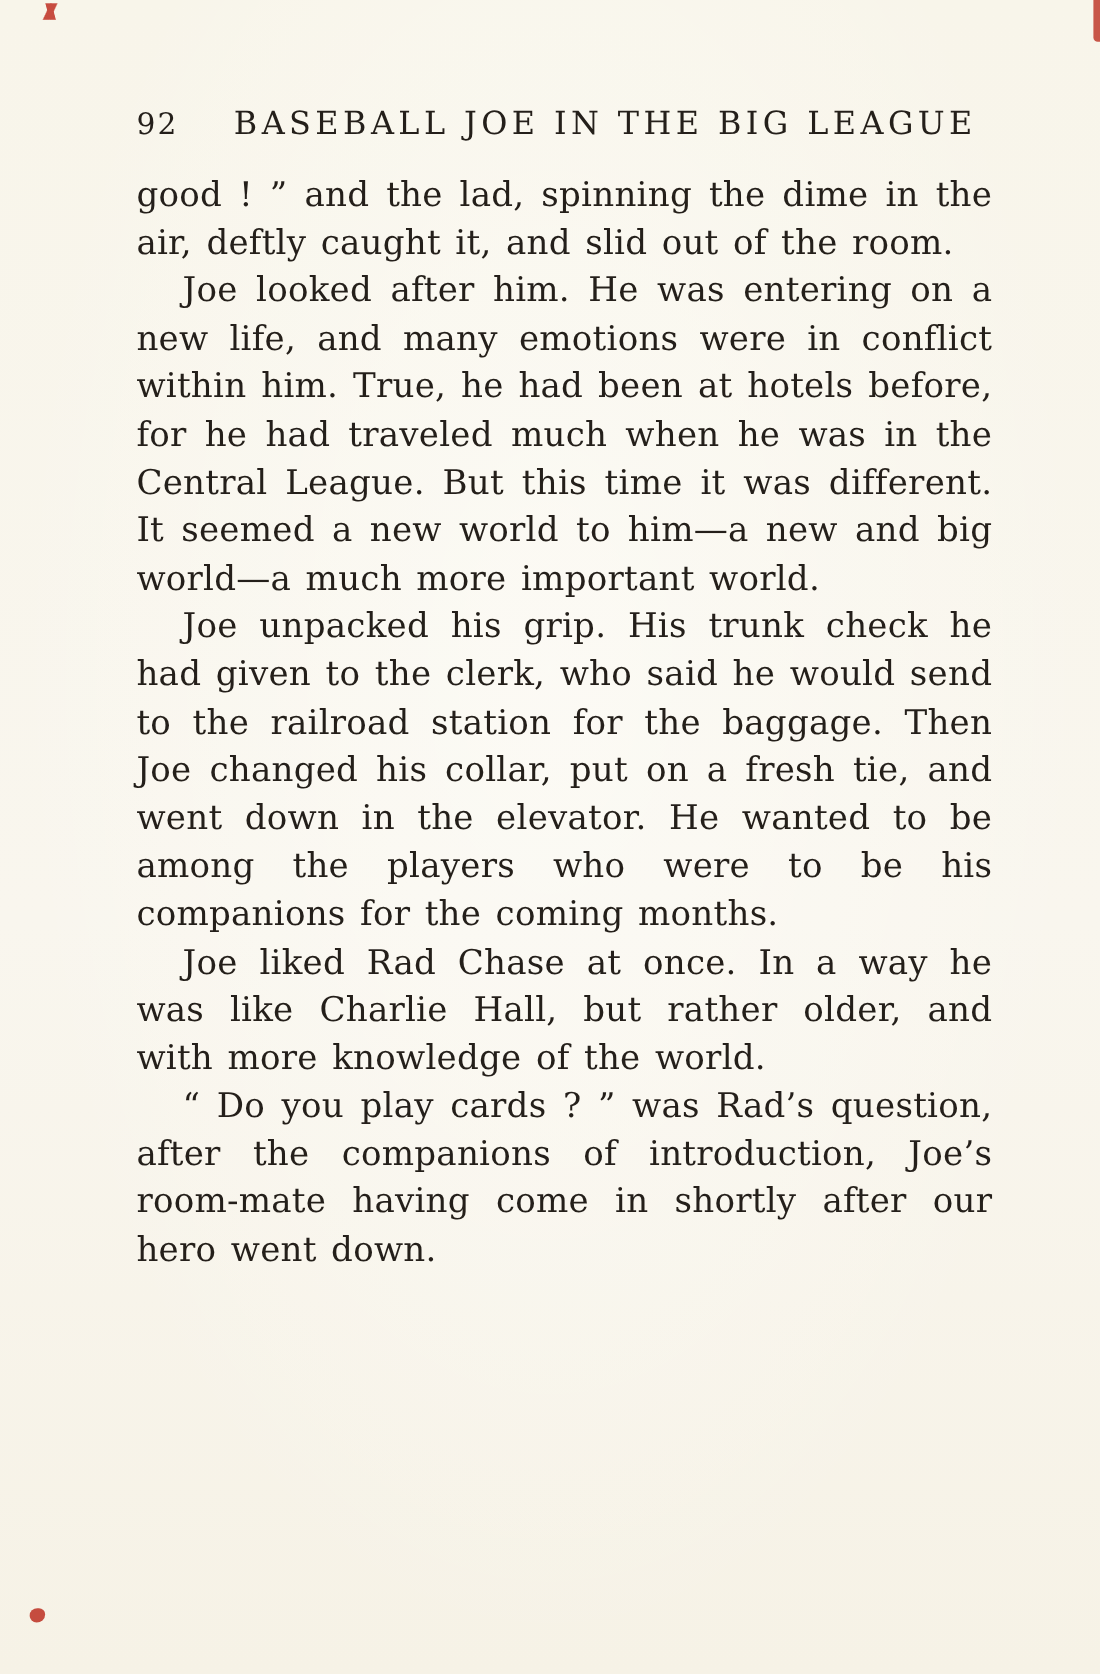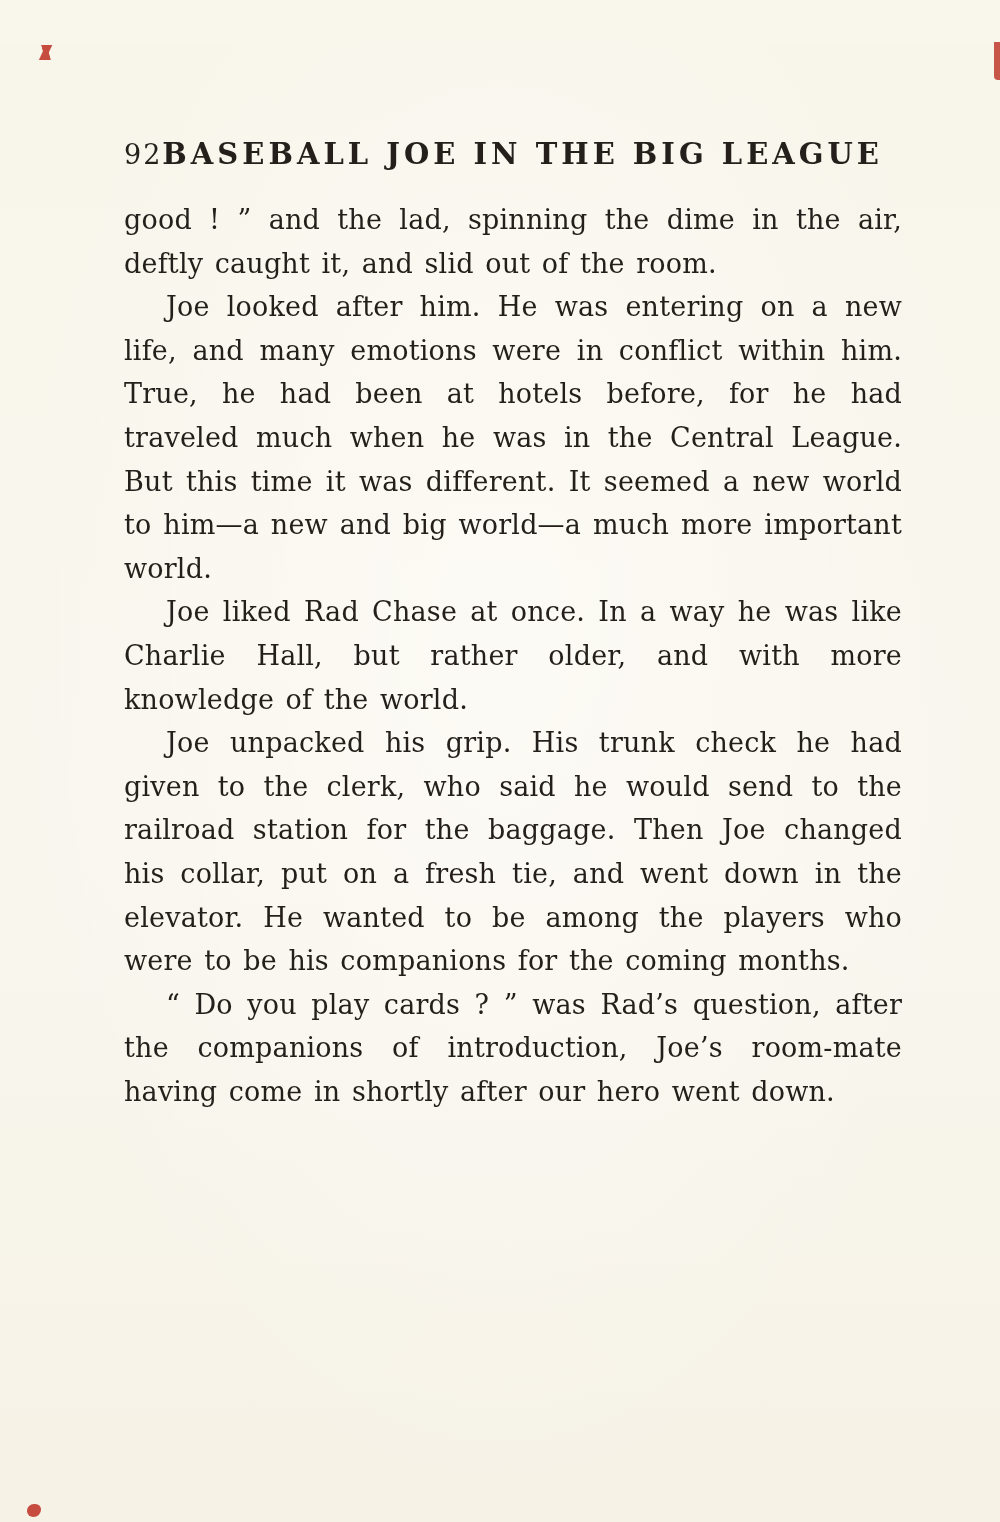--- a/index.html
+++ b/index.html
@@ -14,49 +14,47 @@
     background: #f9f6ec;
     font-family: "DejaVu Serif", serif;
     color: #241f1a;
   }
   .page {
     position: absolute;
     inset: 0;
     background:
       radial-gradient(ellipse at 50% 40%, rgba(255,255,252,0.5) 0%, rgba(0,0,0,0) 70%),
       linear-gradient(180deg, #f8f5ea 0%, #f9f6ee 55%, #f6f2e6 100%);
-    margin-top: 42px;
   }
   .header {
     position: absolute;
     top: 95px;
     left: 124px;
     width: 764px;
     display: flex;
     align-items: baseline;
   }
   .page-number {
     font-size: 27px;
     letter-spacing: 2px;
     white-space: nowrap;
   }
   .running-title {
     flex: 1;
-    text-align: left;
+    text-align: right;
     font-size: 29px;
     letter-spacing: 4px;
     white-space: nowrap;
-    font-weight: bold;
   }
   .body-text {
     position: absolute;
     top: 156px;
     left: 124px;
     width: 778px;
-    font-size: 27px;
+    font-size: 31px;
     line-height: 43.6px;
     text-align: justify;
     word-spacing: 0.1em;
     letter-spacing: 0.2px;
   }
   .para {
     margin: 0;
     text-indent: 42px;
   }
   .para.no-indent {
@@ -105,18 +103,18 @@
   <div class="artifact artifact-dot-bl"></div>
 
   <div class="header">
     <span class="page-number">92</span>
     <span class="running-title">BASEBALL JOE IN THE BIG LEAGUE</span>
   </div>
 
   <div class="body-text">
     <p class="para no-indent">good ! ” and the lad, spinning the dime in the air, deftly caught it, and slid out of the room.</p>
     <p class="para">Joe looked after him.  He was entering on a new life, and many emotions were in conflict within him.  True, he had been at hotels before, for he had traveled much when he was in the Central League.  But this time it was different.  It seemed a new world to him—a new and big world—a much more important world.</p>
+    <p class="para">Joe unpacked his grip.  His trunk check he had given to the clerk, who said he would send to the railroad station for the baggage.  Then Joe changed his collar, put on a fresh tie, and went down in the elevator.  He wanted to be among the players who were to be his companions for the coming months.</p>
     <p class="para">Joe liked Rad Chase at once.  In a way he was like Charlie Hall, but rather older, and with more knowledge of the world.</p>
-    <p class="para">Joe unpacked his grip.  His trunk check he had given to the clerk, who said he would send to the railroad station for the baggage.  Then Joe changed his collar, put on a fresh tie, and went down in the elevator.  He wanted to be among the players who were to be his companions for the coming months.</p>
     <p class="para">“ Do you play cards ? ”  was Rad’s question, after the companions of introduction, Joe’s room-mate having come in shortly after our hero went down.</p>
   </div>
 
 </div>
 
 </body></html>

